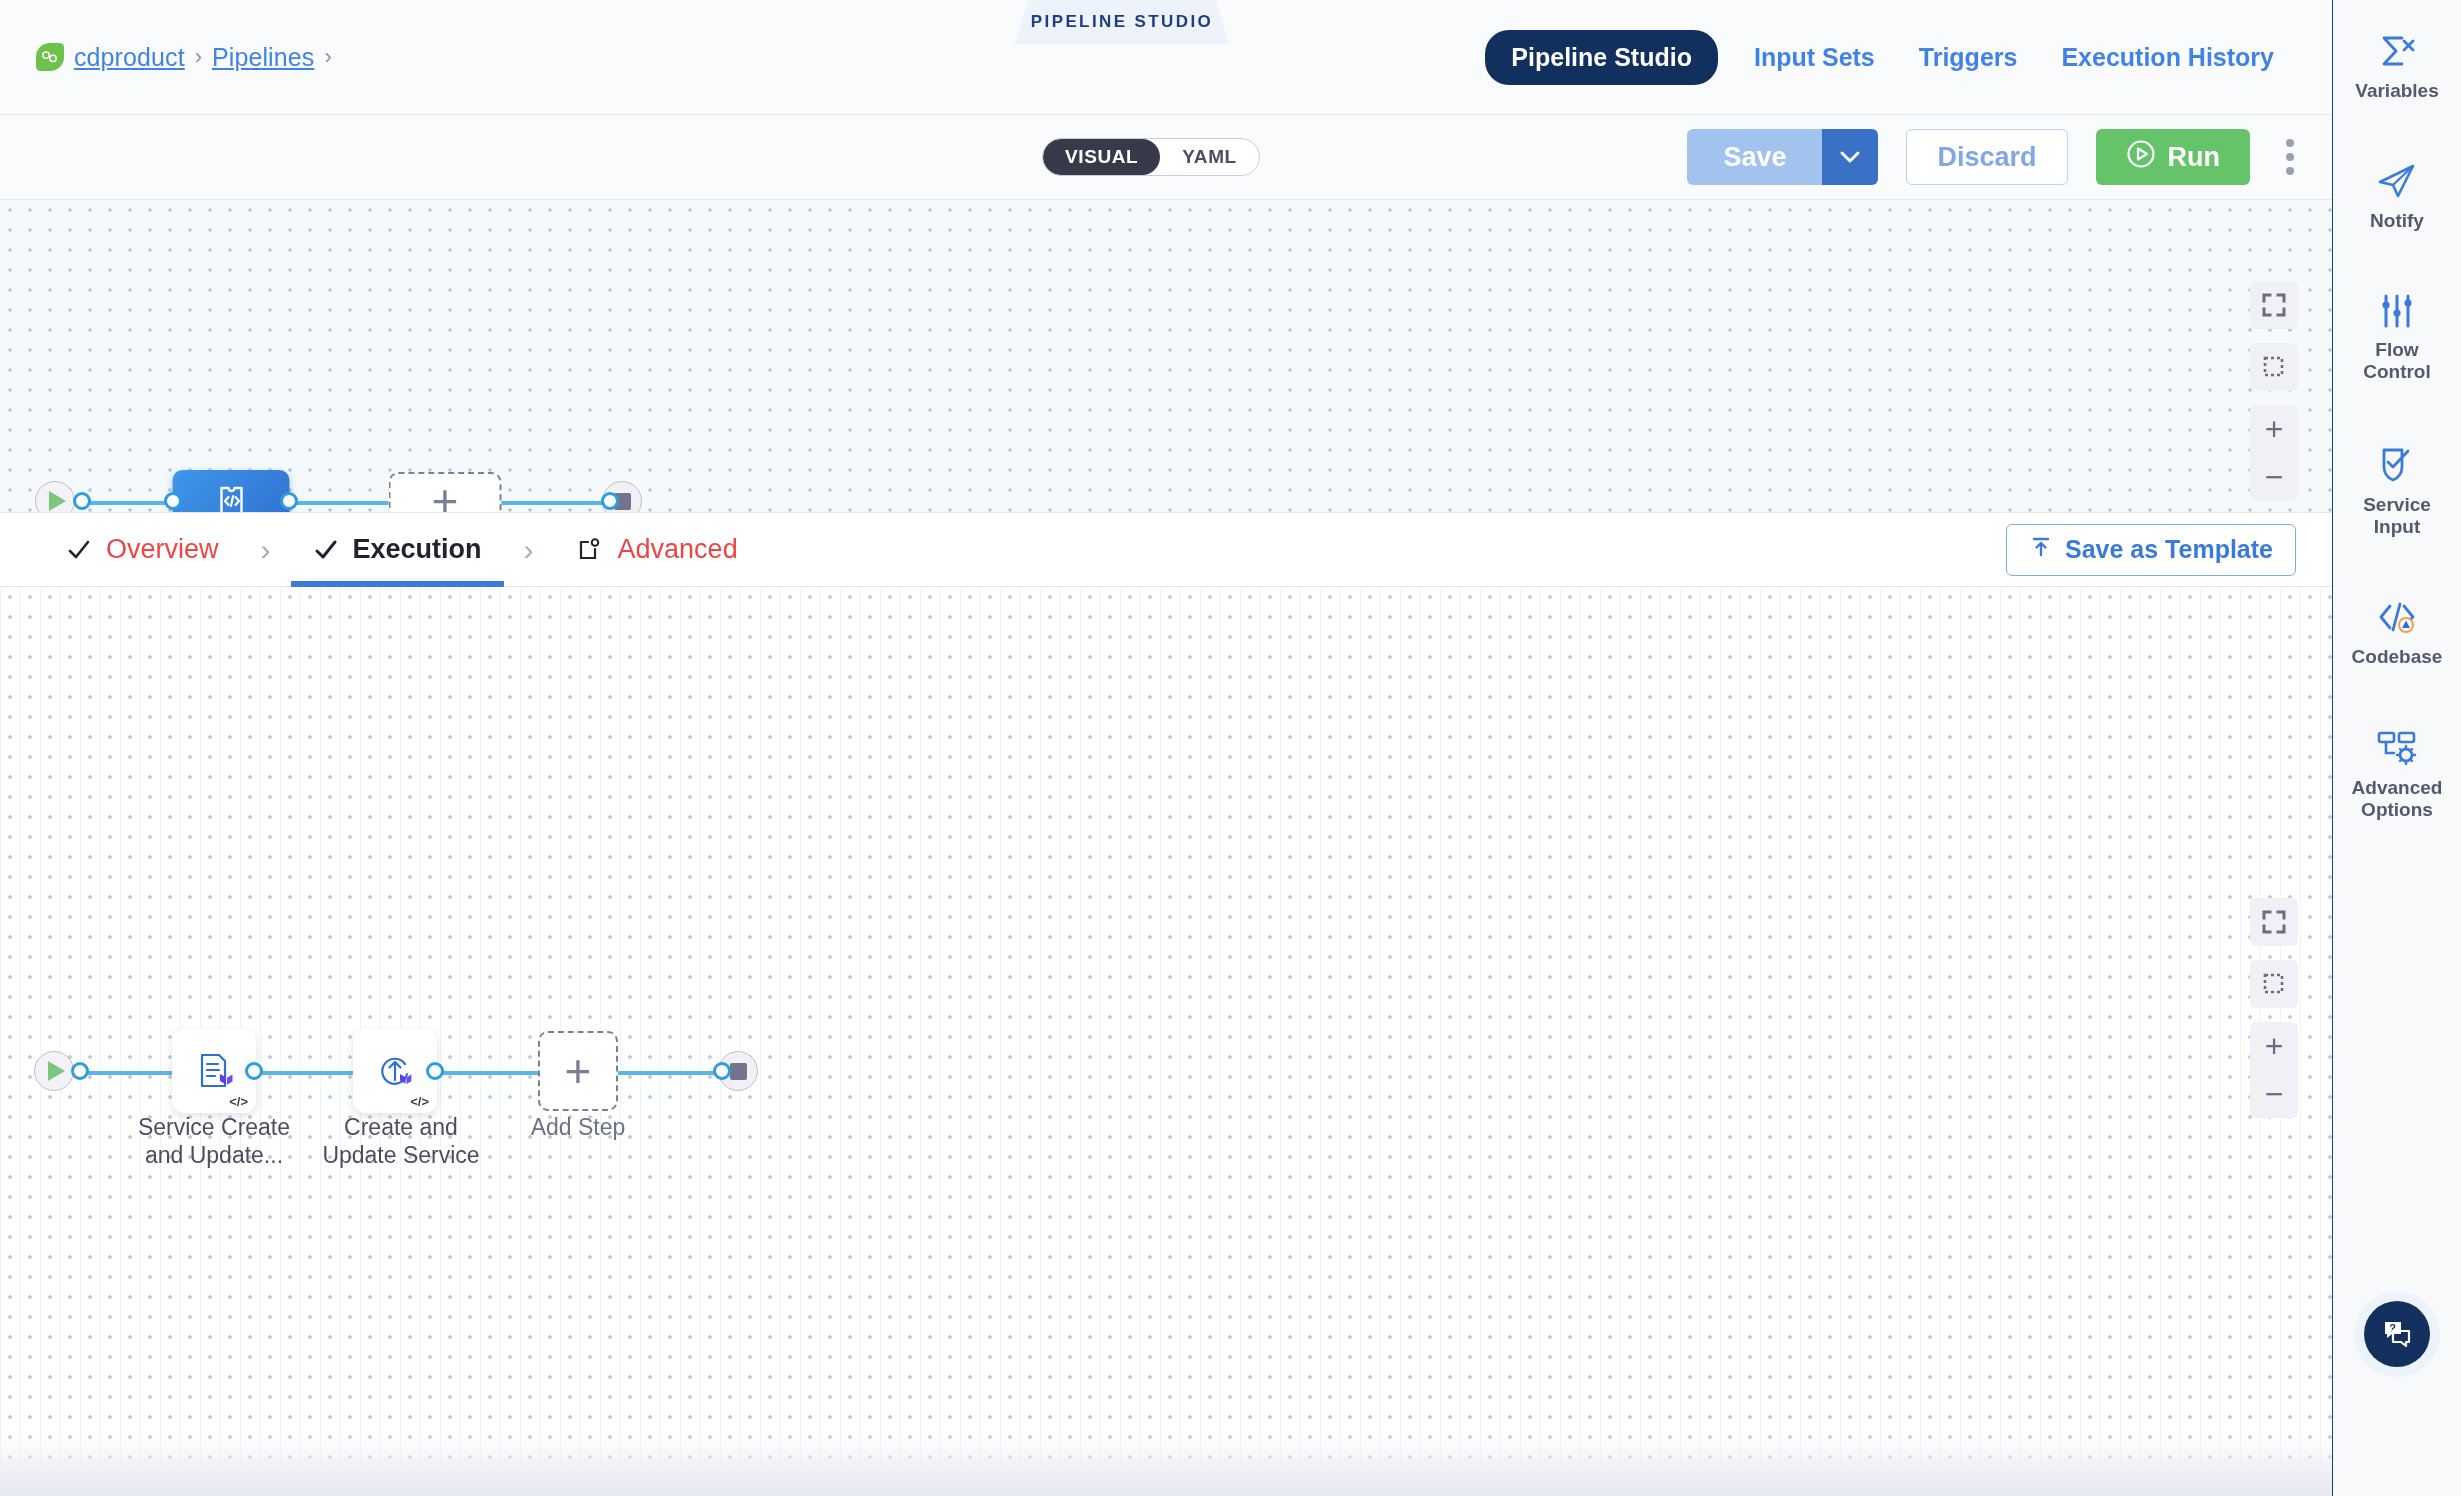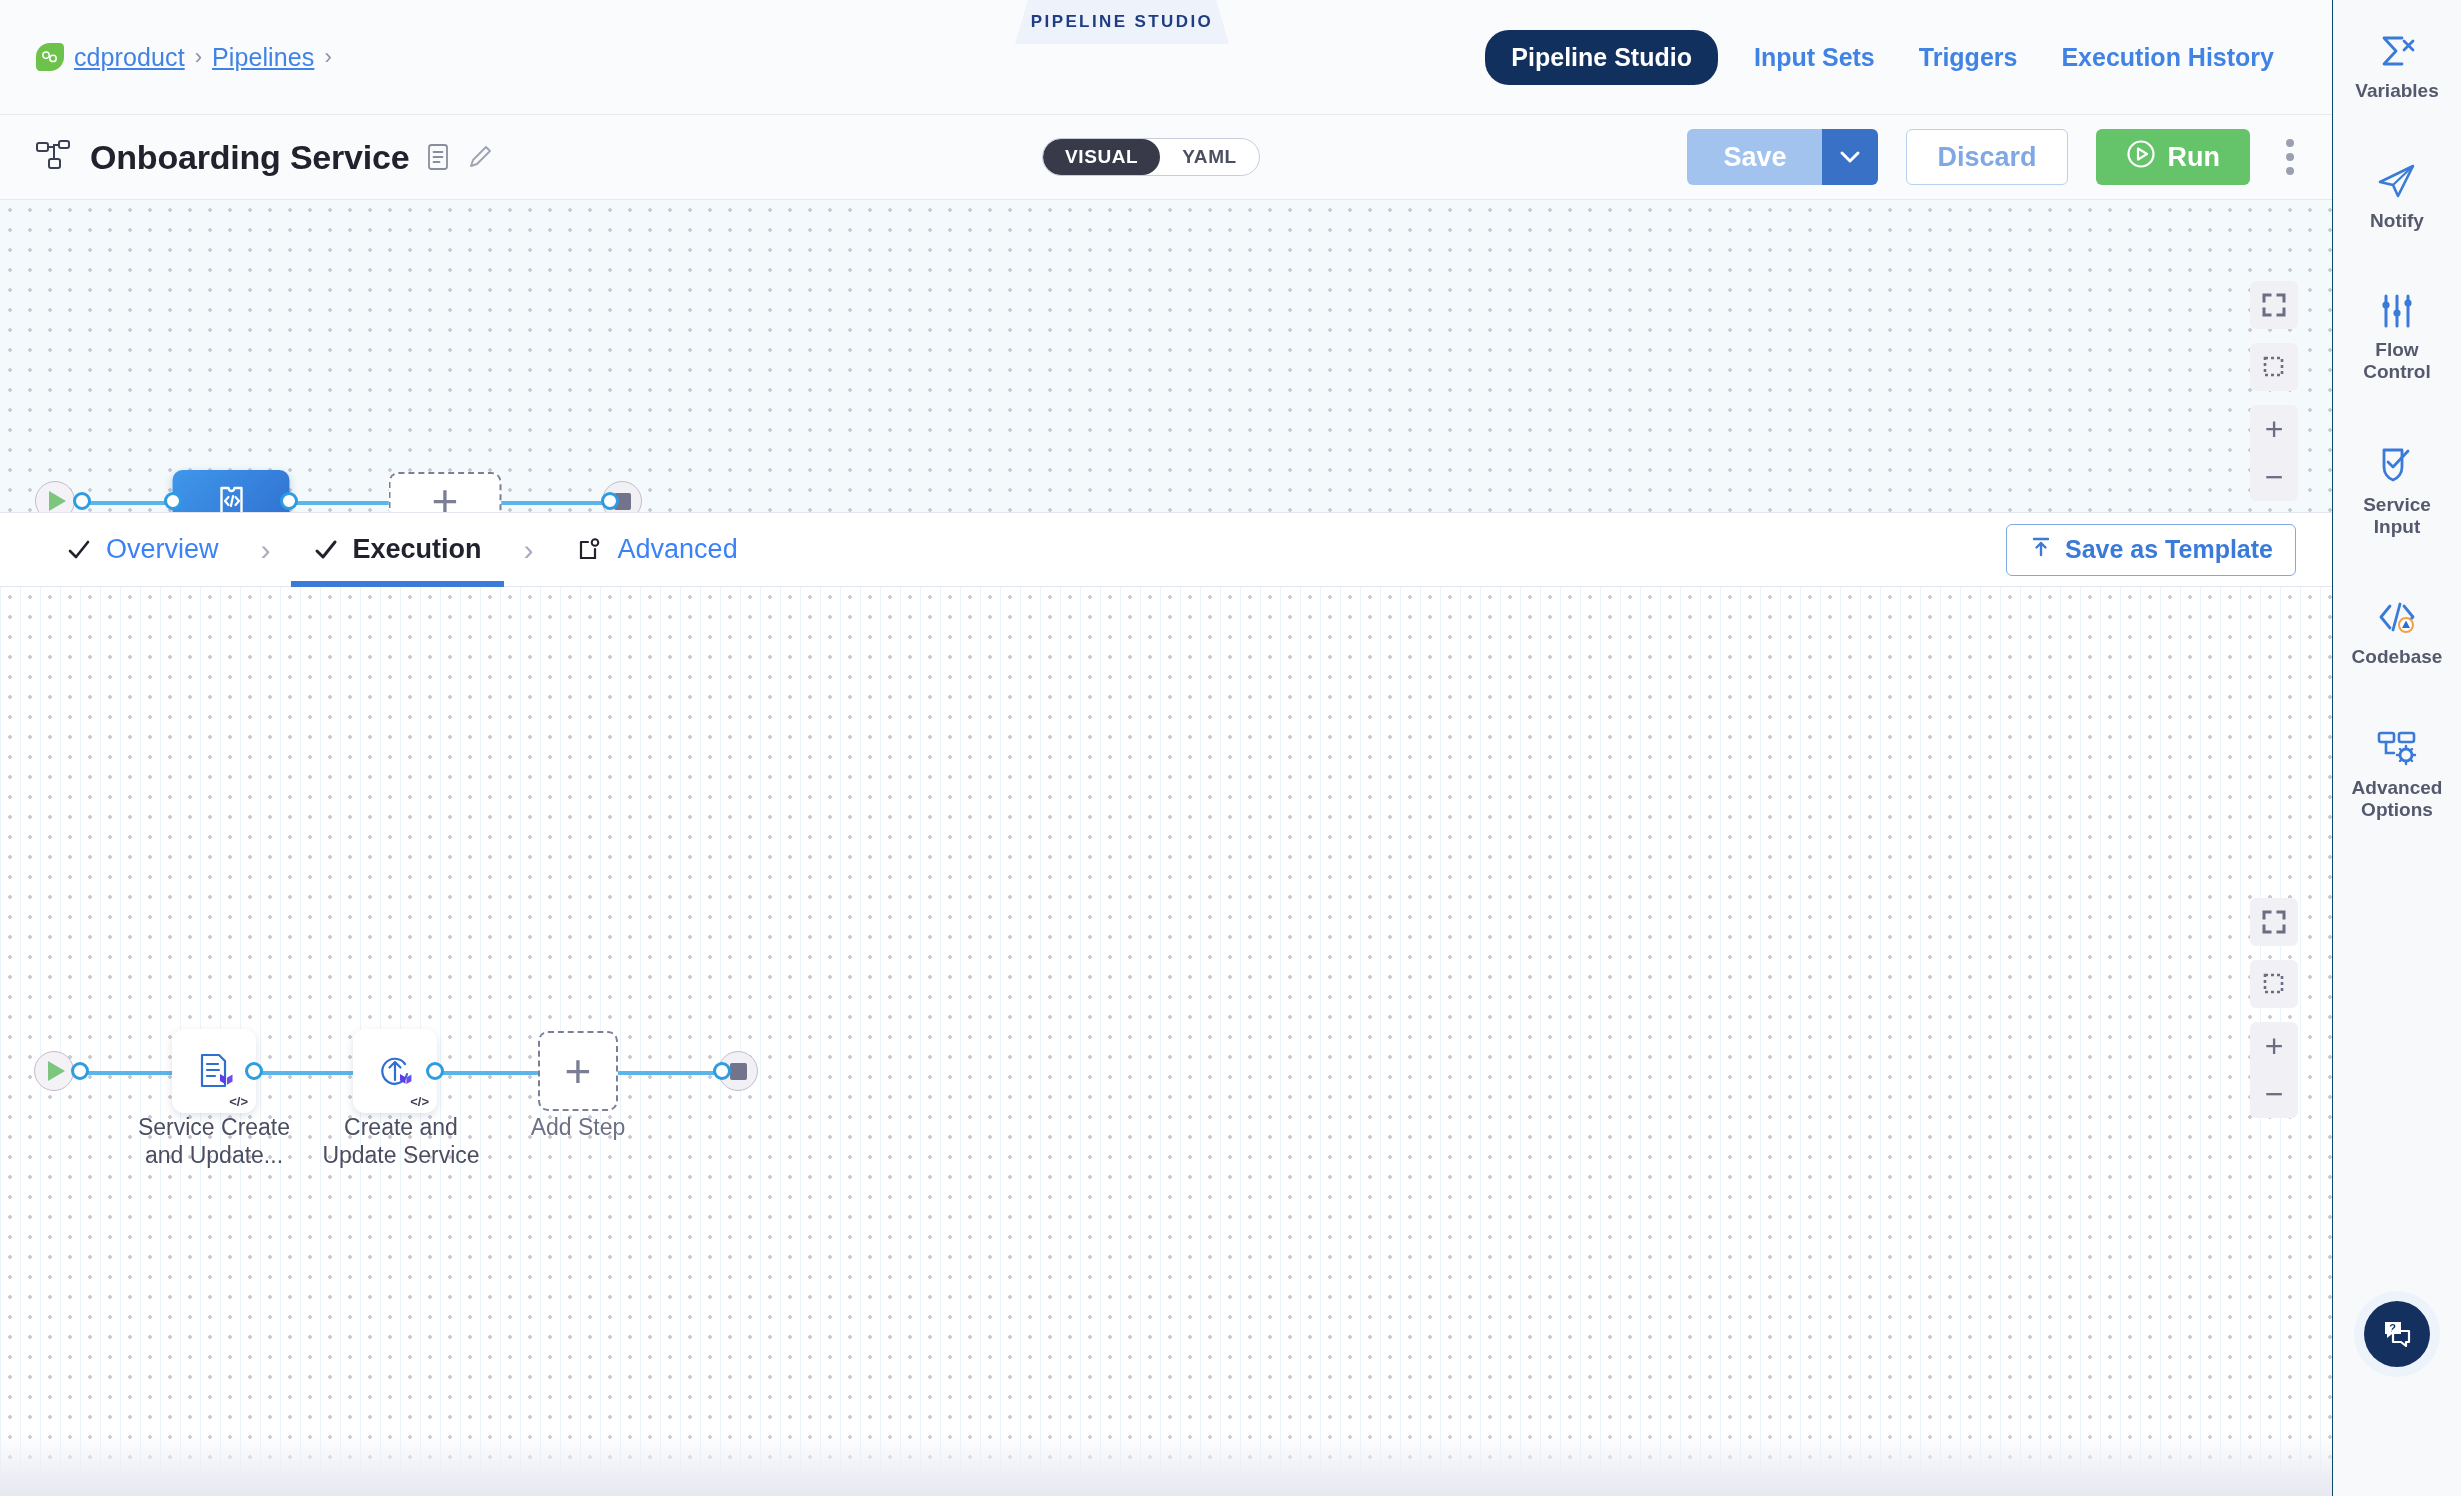--- a/index.html
+++ b/index.html
@@ -175,21 +175,21 @@
   }
   .ctrl-zoom { width: 48px; background: #f1f0f5; border-radius: 6px; display: flex; flex-direction: column; }
   .ctrl-zoom div { height: 48px; display: flex; align-items: center; justify-content: center; cursor: pointer; color: #6b6e82; font-size: 32px; font-weight: 300; }
 
   
   .stagetabs {
     height: 74px; background: #fff; border-bottom: 1px solid #e3e6ee;
     display: flex; align-items: center; position: relative; padding-left: 44px;
   }
   .stab { display: flex; align-items: center; gap: 14px; height: 74px; padding: 0 22px; cursor: pointer; position: relative; }
-  .stab span.lbl { font-size: 27px; color: #3b82f6; }
+  .stab span.lbl { font-size: 27px; color: #ef4444; }
   .stab.active span.lbl { font-weight: bold; color: #22222e; }
   .stab.active::after {
     content: ""; position: absolute; left: 0; right: 0; bottom: 0; height: 6px; background: #3a7ad9;
   }
   .chev { color: #a7abbd; font-size: 30px; font-weight: 300; padding: 0 20px; }
   .tmpl-btn {
     position: absolute; right: 36px; height: 52px; border: 1px solid #7ea8e6; border-radius: 6px;
     background: #fff; color: #3a7ad9; font-size: 25px; font-weight: bold;
     display: flex; align-items: center; gap: 12px; padding: 0 22px; cursor: pointer;
   }
@@ -236,43 +236,20 @@
 
       <nav class="topnav">
         <a class="active" href="#">Pipeline Studio</a>
         <a href="#">Input Sets</a>
         <a href="#">Triggers</a>
         <a href="#">Execution History</a>
       </nav>
     </div>
 
     <div class="titlebar">
-      <div class="title-left">
-        <span>
-          <svg width="36" height="30" viewBox="0 0 36 30">
-            <rect x="1" y="3" width="11" height="8" rx="2" fill="none" stroke="#3c3f52" stroke-width="2"></rect>
-            <rect x="23" y="1" width="10" height="7" rx="2" fill="none" stroke="#3c3f52" stroke-width="2"></rect>
-            <rect x="13" y="19" width="11" height="9" rx="2" fill="none" stroke="#3c3f52" stroke-width="2"></rect>
-            <path d="M12 7 L18 7 L18 19" fill="none" stroke="#3c3f52" stroke-width="2"></path>
-            <path d="M18 10 L18 5 L23 5" fill="none" stroke="#3c3f52" stroke-width="2"></path>
-          </svg>
-        </span>
-        <span class="pipeline-title">Onboarding Service</span>
-        <span class="ic-btn">
-          <svg width="22" height="28" viewBox="0 0 22 28">
-            <rect x="2" y="2" width="18" height="24" rx="2.5" fill="none" stroke="#8a8d9e" stroke-width="1.8"></rect>
-            <path d="M6.5 9h9M6.5 14h9M6.5 19h6" stroke="#8a8d9e" stroke-width="1.8" stroke-linecap="round"></path>
-          </svg>
-        </span>
-        <span class="ic-btn">
-          <svg width="26" height="28" viewBox="0 0 26 28">
-            <path d="M4 23 L6 17 L19 4 L23 8 L10 21 Z" fill="none" stroke="#9fa3b4" stroke-width="1.9" stroke-linejoin="round"></path>
-          </svg>
-        </span>
-      </div>
 
       <div class="vy-toggle">
         <div class="on">VISUAL</div>
         <div>YAML</div>
       </div>
 
       <div class="title-actions">
         <div class="save-group">
           <div class="save-main">Save</div>
           <div class="save-caret">

